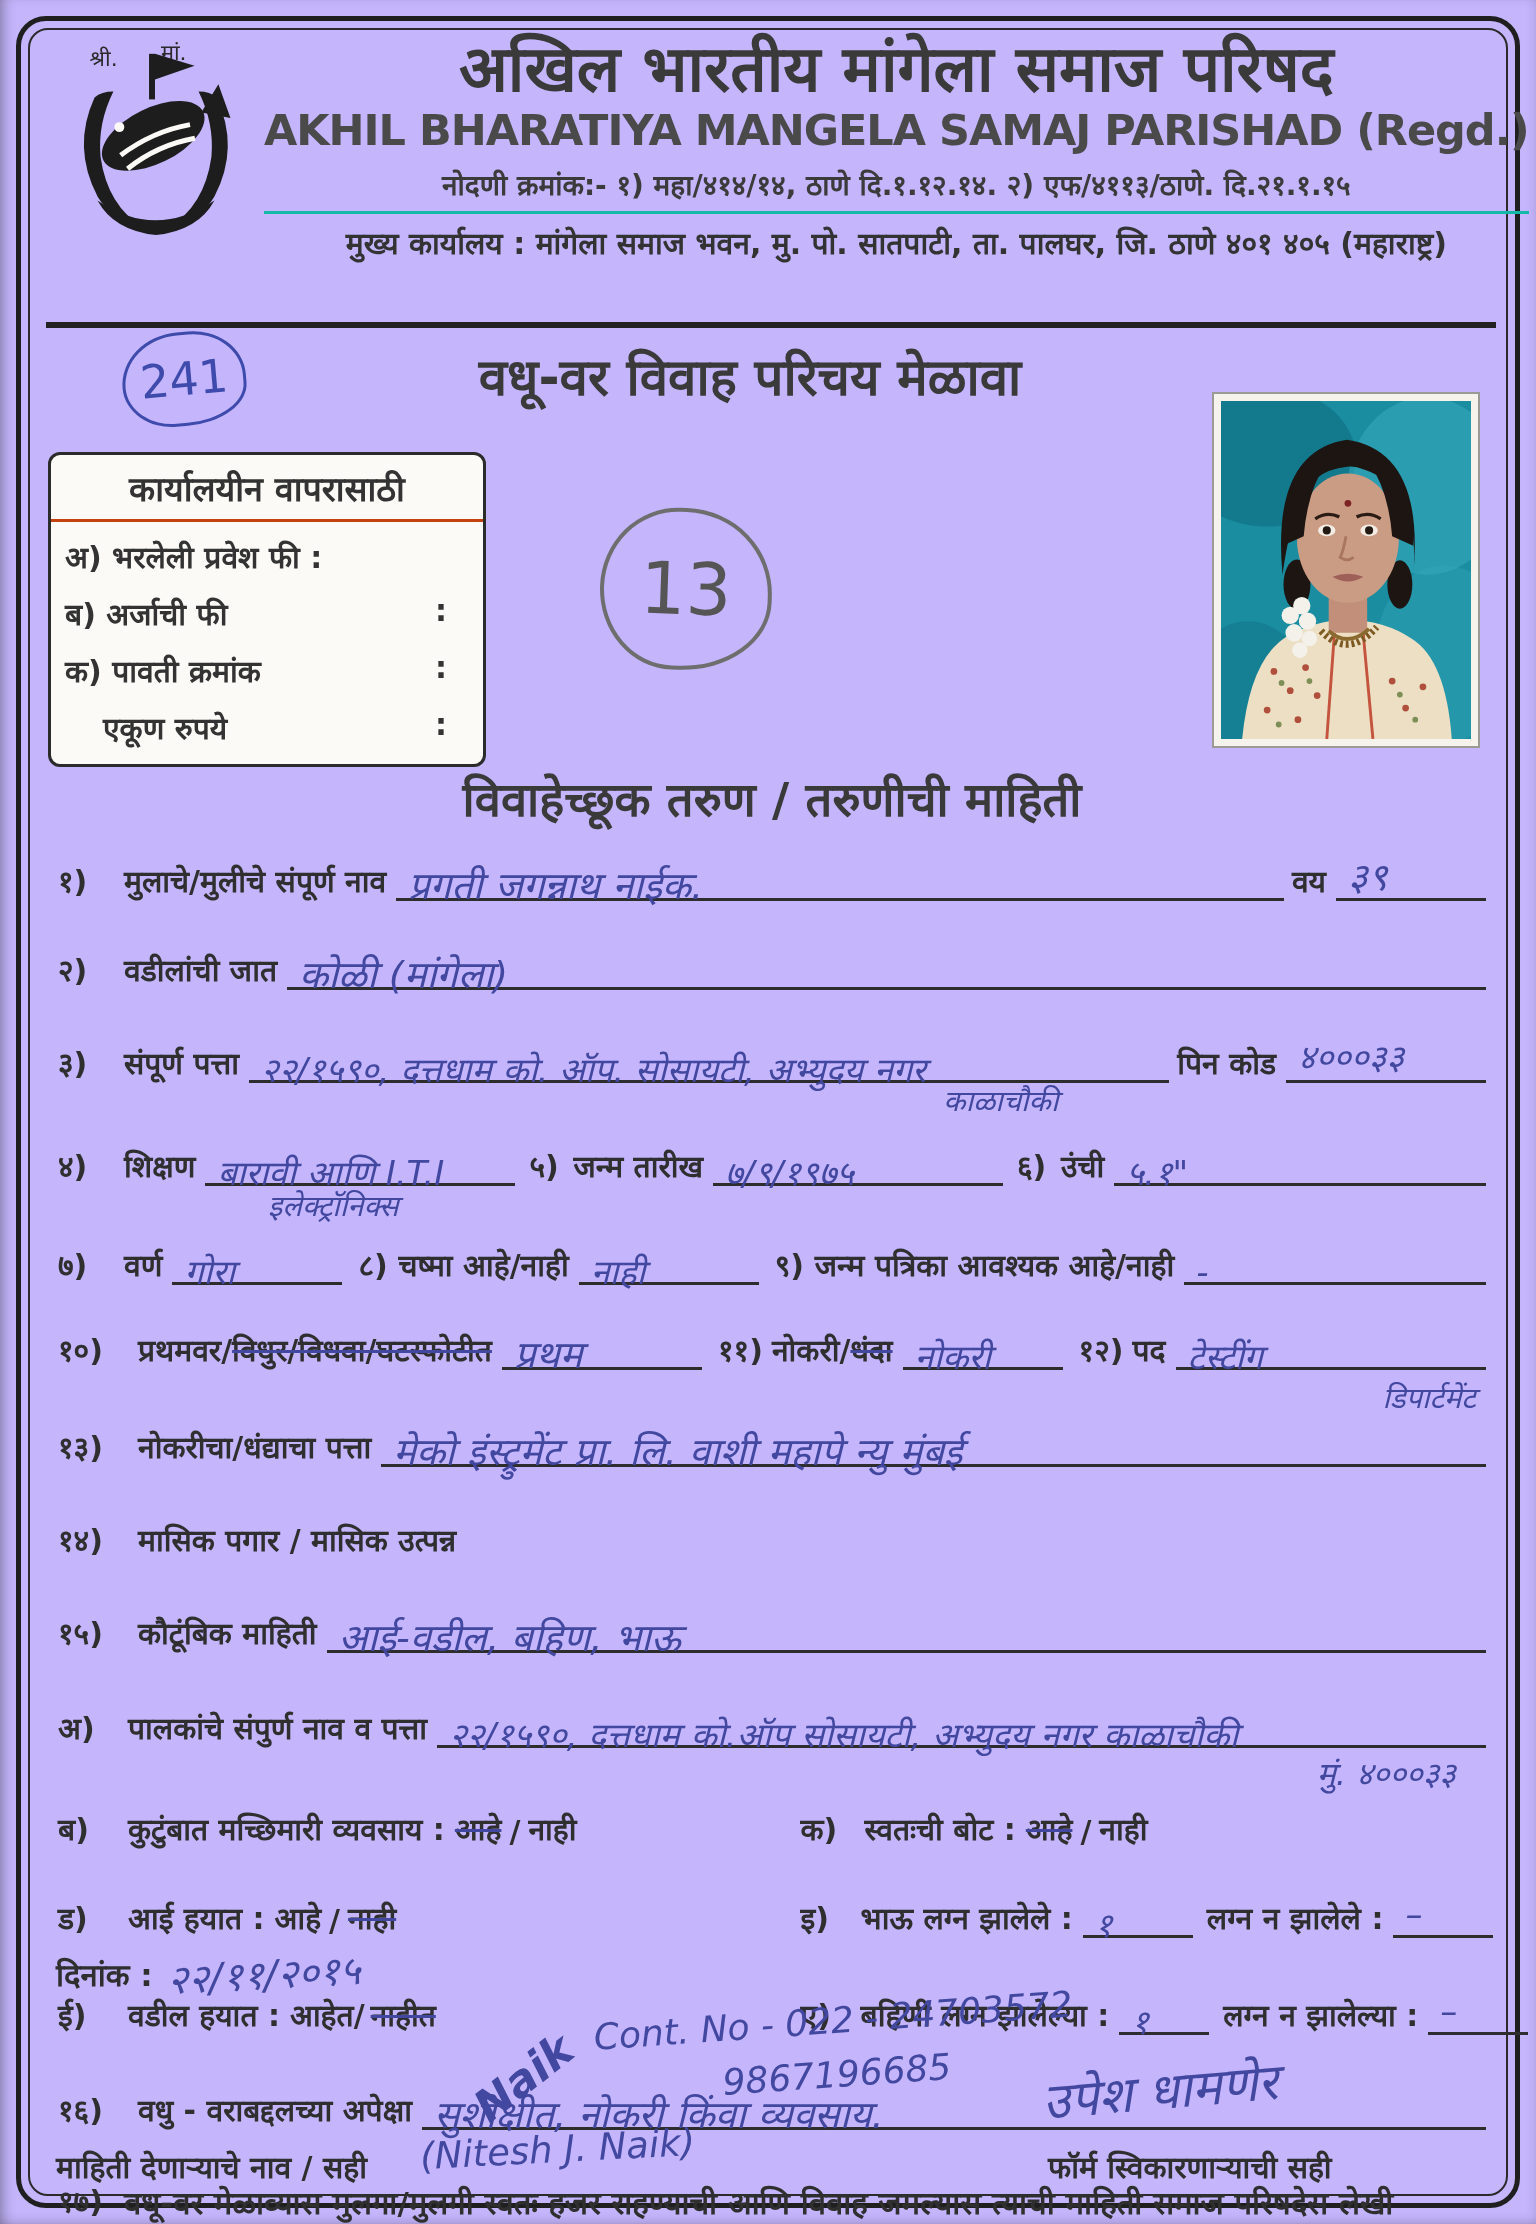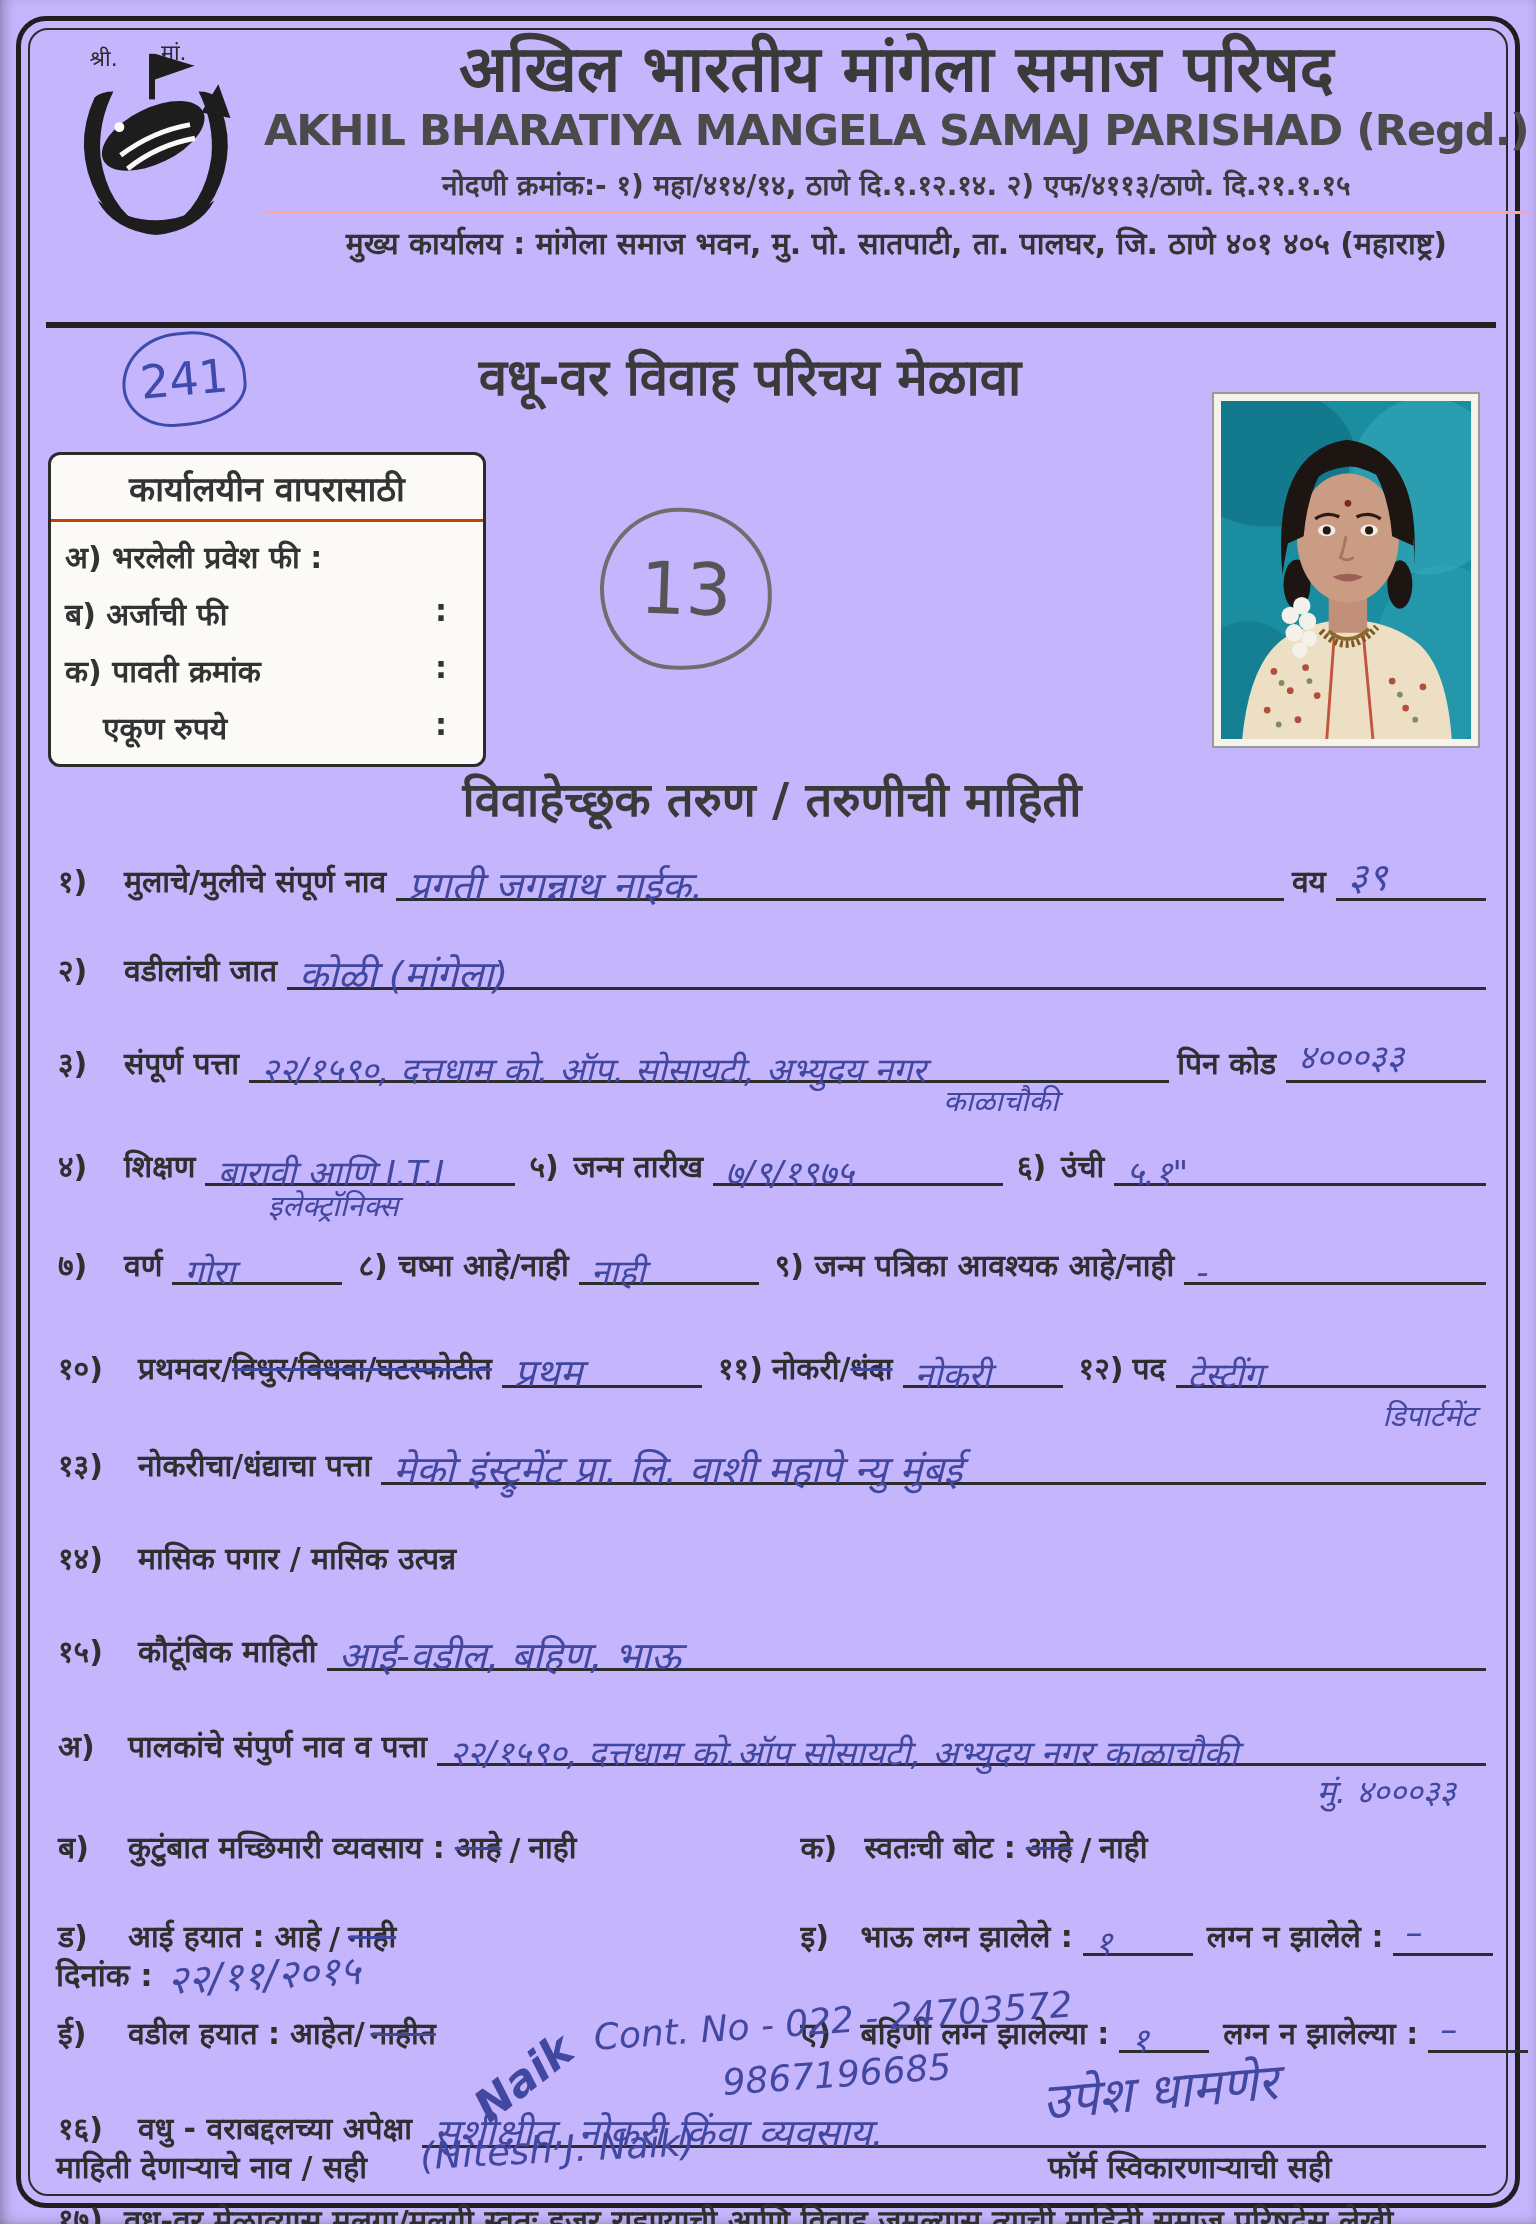--- a/index.html
+++ b/index.html
@@ -8,21 +8,21 @@
         box-shadow:inset 10px 0 14px -8px rgba(40,40,40,.45), inset -4px -6px 12px -6px rgba(40,40,40,.25);}
   .frame-outer{position:absolute;inset:16px;border:5px solid #1f1f1f;border-radius:30px;pointer-events:none;}
   .frame-inner{position:absolute;inset:28px;border:2px solid #2b2b2b;border-radius:20px;pointer-events:none;}
 
   
   .header{position:absolute;top:36px;left:50px;right:46px;display:flex;}
   .logo-wrap{width:208px;flex:0 0 208px;}
   .head-text{flex:1;text-align:center;padding-left:6px;}
   .title-dev{font-size:64px;font-weight:700;color:#3a3a3a;line-height:1.05;white-space:nowrap;}
   .title-eng{font-size:43px;font-weight:700;color:#4a4a4a;letter-spacing:-1px;white-space:nowrap;margin-top:2px;}
-  .reg-line{font-size:28px;font-weight:700;color:#3b3b3b;margin-top:10px;padding-bottom:8px;border-bottom:3px solid #fca5a5;white-space:nowrap;}
+  .reg-line{font-size:28px;font-weight:700;color:#3b3b3b;margin-top:10px;padding-bottom:8px;border-bottom:3px solid #14b8a6;white-space:nowrap;}
   .office-line{font-size:30px;font-weight:700;color:#333;margin-top:8px;white-space:nowrap;}
   .thick-rule{position:absolute;top:322px;left:46px;right:40px;border-top:6px solid #222;}
 
   
   .serial{position:absolute;left:122px;top:332px;width:124px;height:94px;border:3px solid #3f4bac;
           border-radius:52% 48% 55% 45%/60% 55% 45% 50%;transform:rotate(-5deg);
           display:flex;align-items:center;justify-content:center;font-size:46px;color:#3f4bac;}
   .form-title{position:absolute;left:330px;top:340px;width:840px;text-align:center;font-size:51px;font-weight:700;color:#3a3a3a;white-space:nowrap;}
   .entry-circle{position:absolute;left:600px;top:508px;width:172px;height:162px;border:4px solid #6e6e6e;
           border-radius:47% 53% 55% 45%/52% 55% 45% 52%;transform:rotate(2deg);
@@ -252,21 +252,21 @@
       <span class="fill short" style="width:180px;">
           <span class="hw">नाही</span>
         </span>
       <span class="num" style="padding-left:16px;flex-basis:56px;">९)</span>
       <span class="lbl">जन्म पत्रिका आवश्यक आहे/नाही</span>
       <span class="fill">
           <span class="hw">-</span>
         </span>
     </div>
 
-    <div class="row" style="margin-top:62px;">
+    <div class="row" style="margin-top:44px;">
       <span class="num" style="flex-basis:80px;">१०)</span>
       <span class="lbl" style="padding-right:0;">प्रथमवर/</span>
       <span class="lbl struck">विधुर/विधवा/घटस्फोटीत</span>
       <span class="fill short" style="width:200px;">
           <span class="hw big">प्रथम</span>
         </span>
       <span class="num" style="padding-left:16px;flex-basis:70px;">११)</span>
       <span class="lbl" style="padding-right:0;">नोकरी/</span>
       <span class="lbl struck">धंदा</span>
       <span class="fill short" style="width:160px;">

